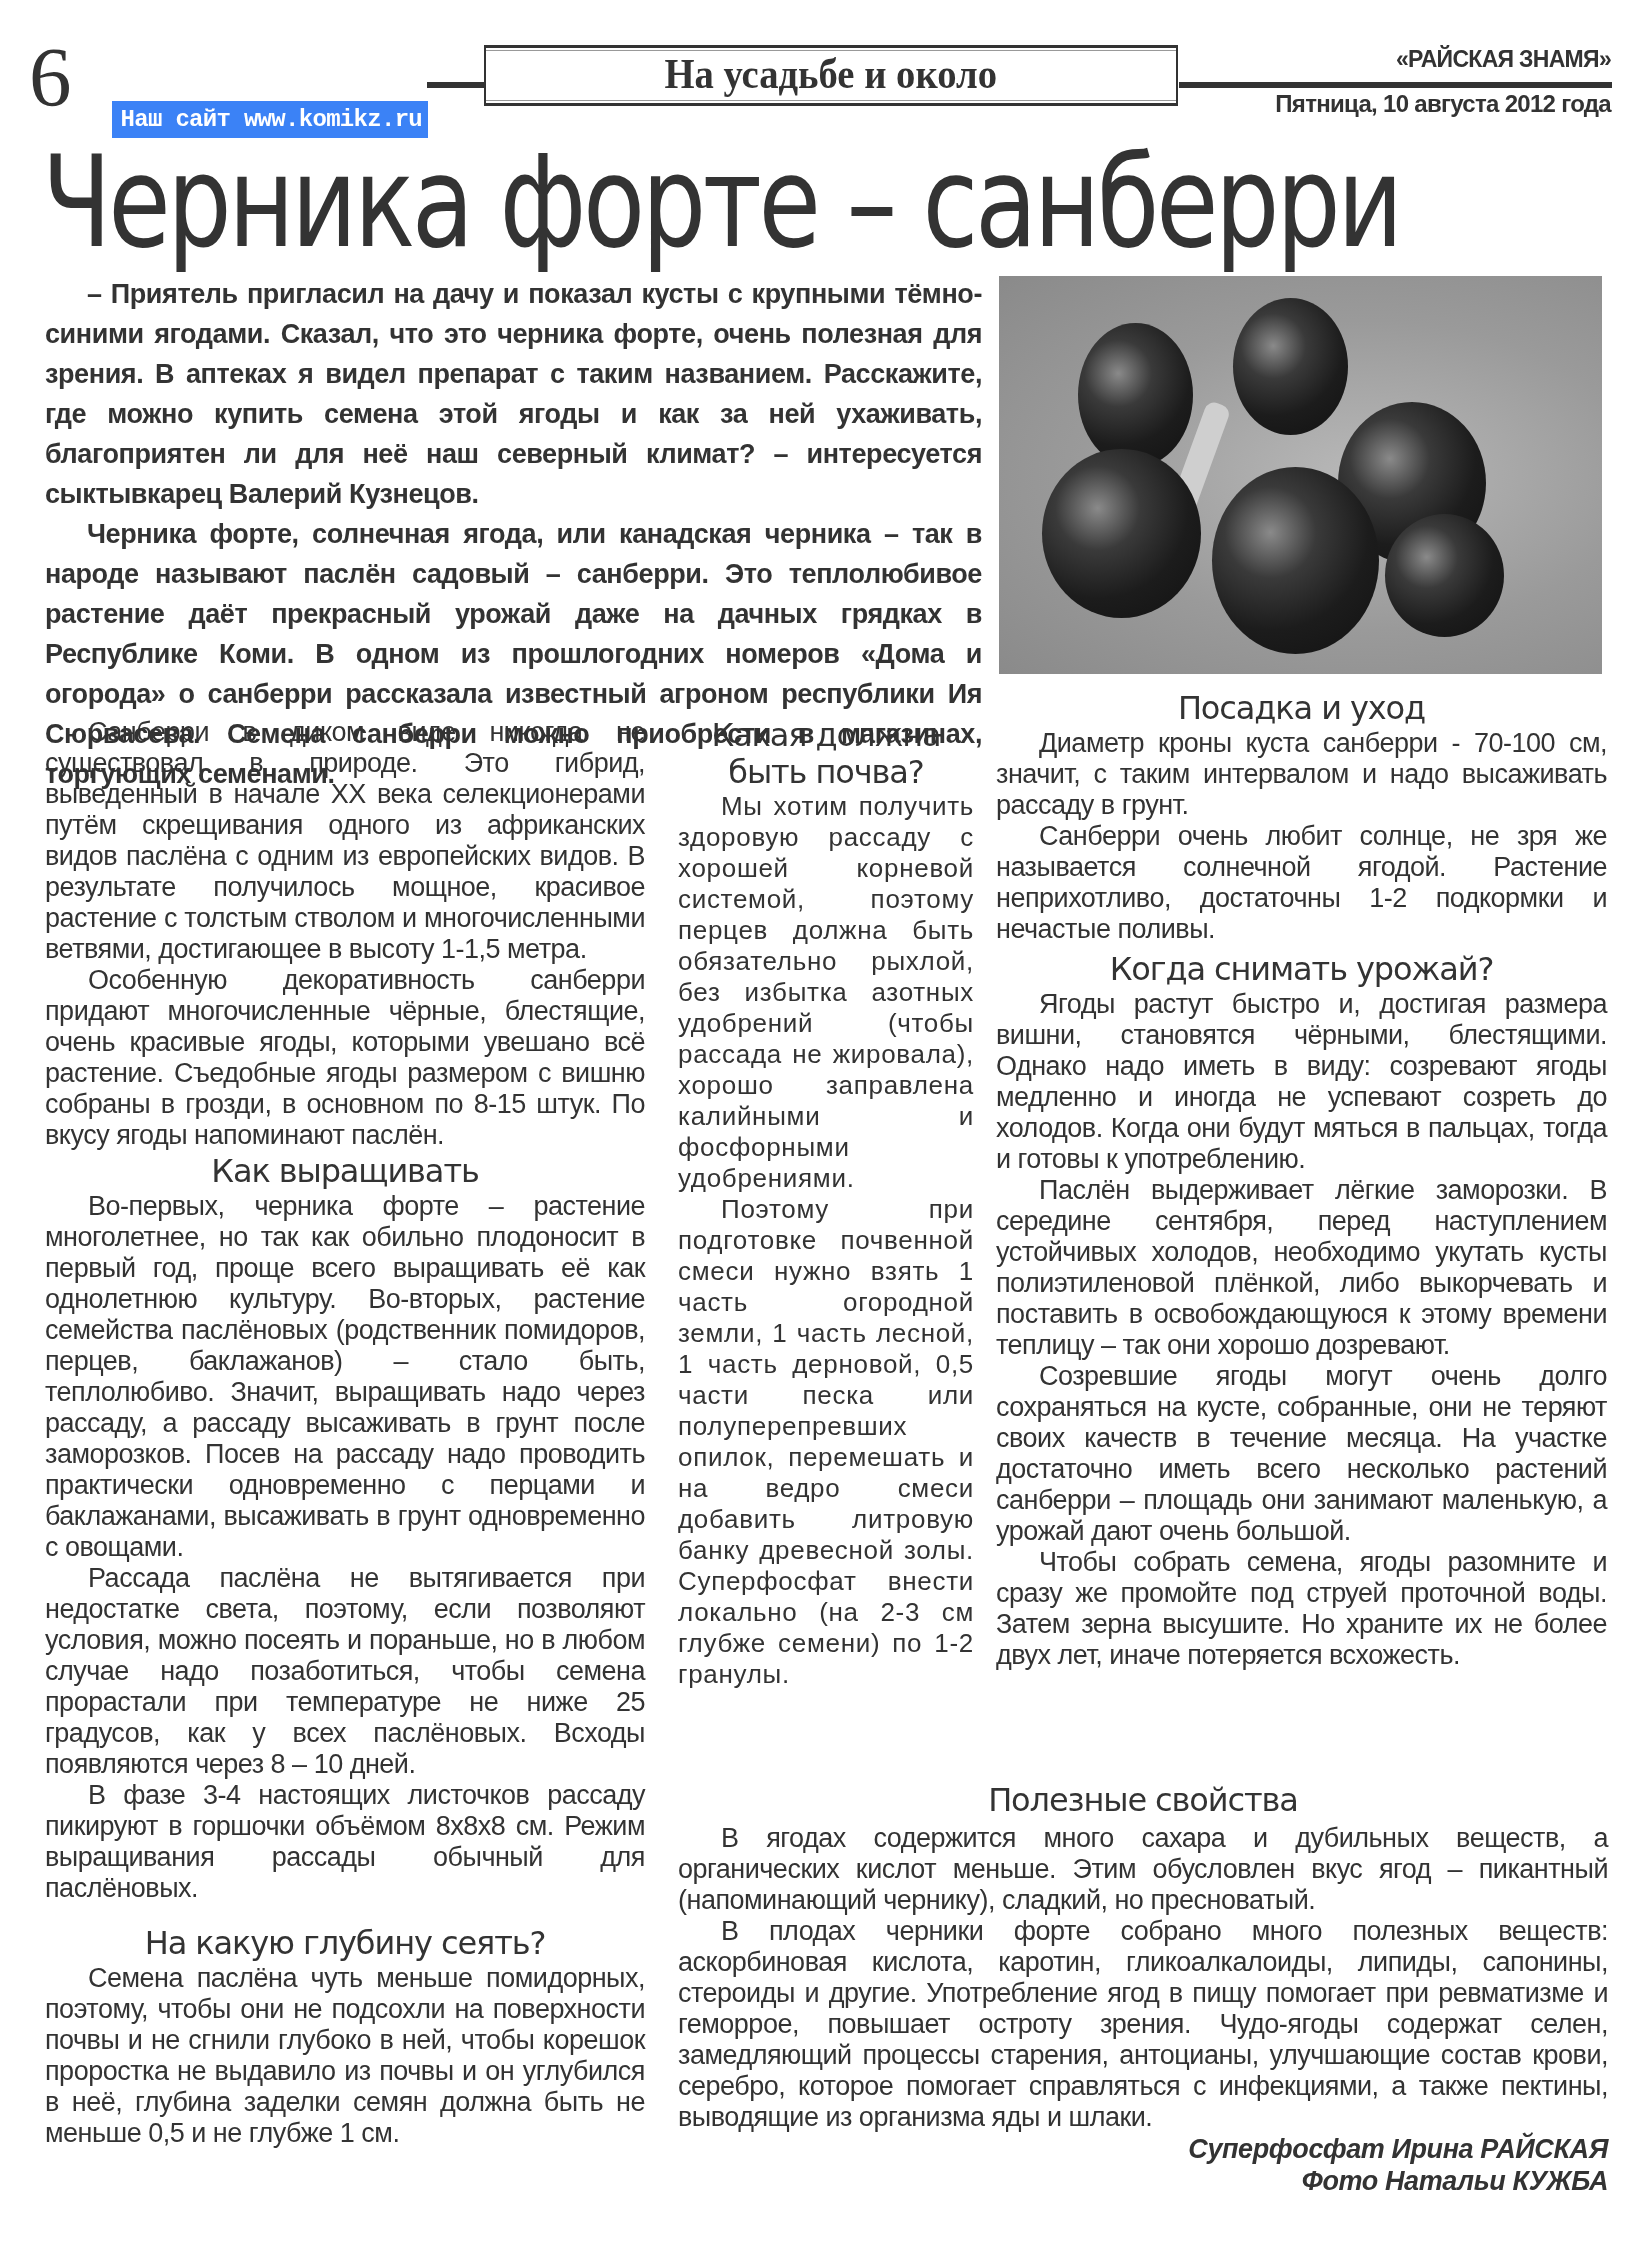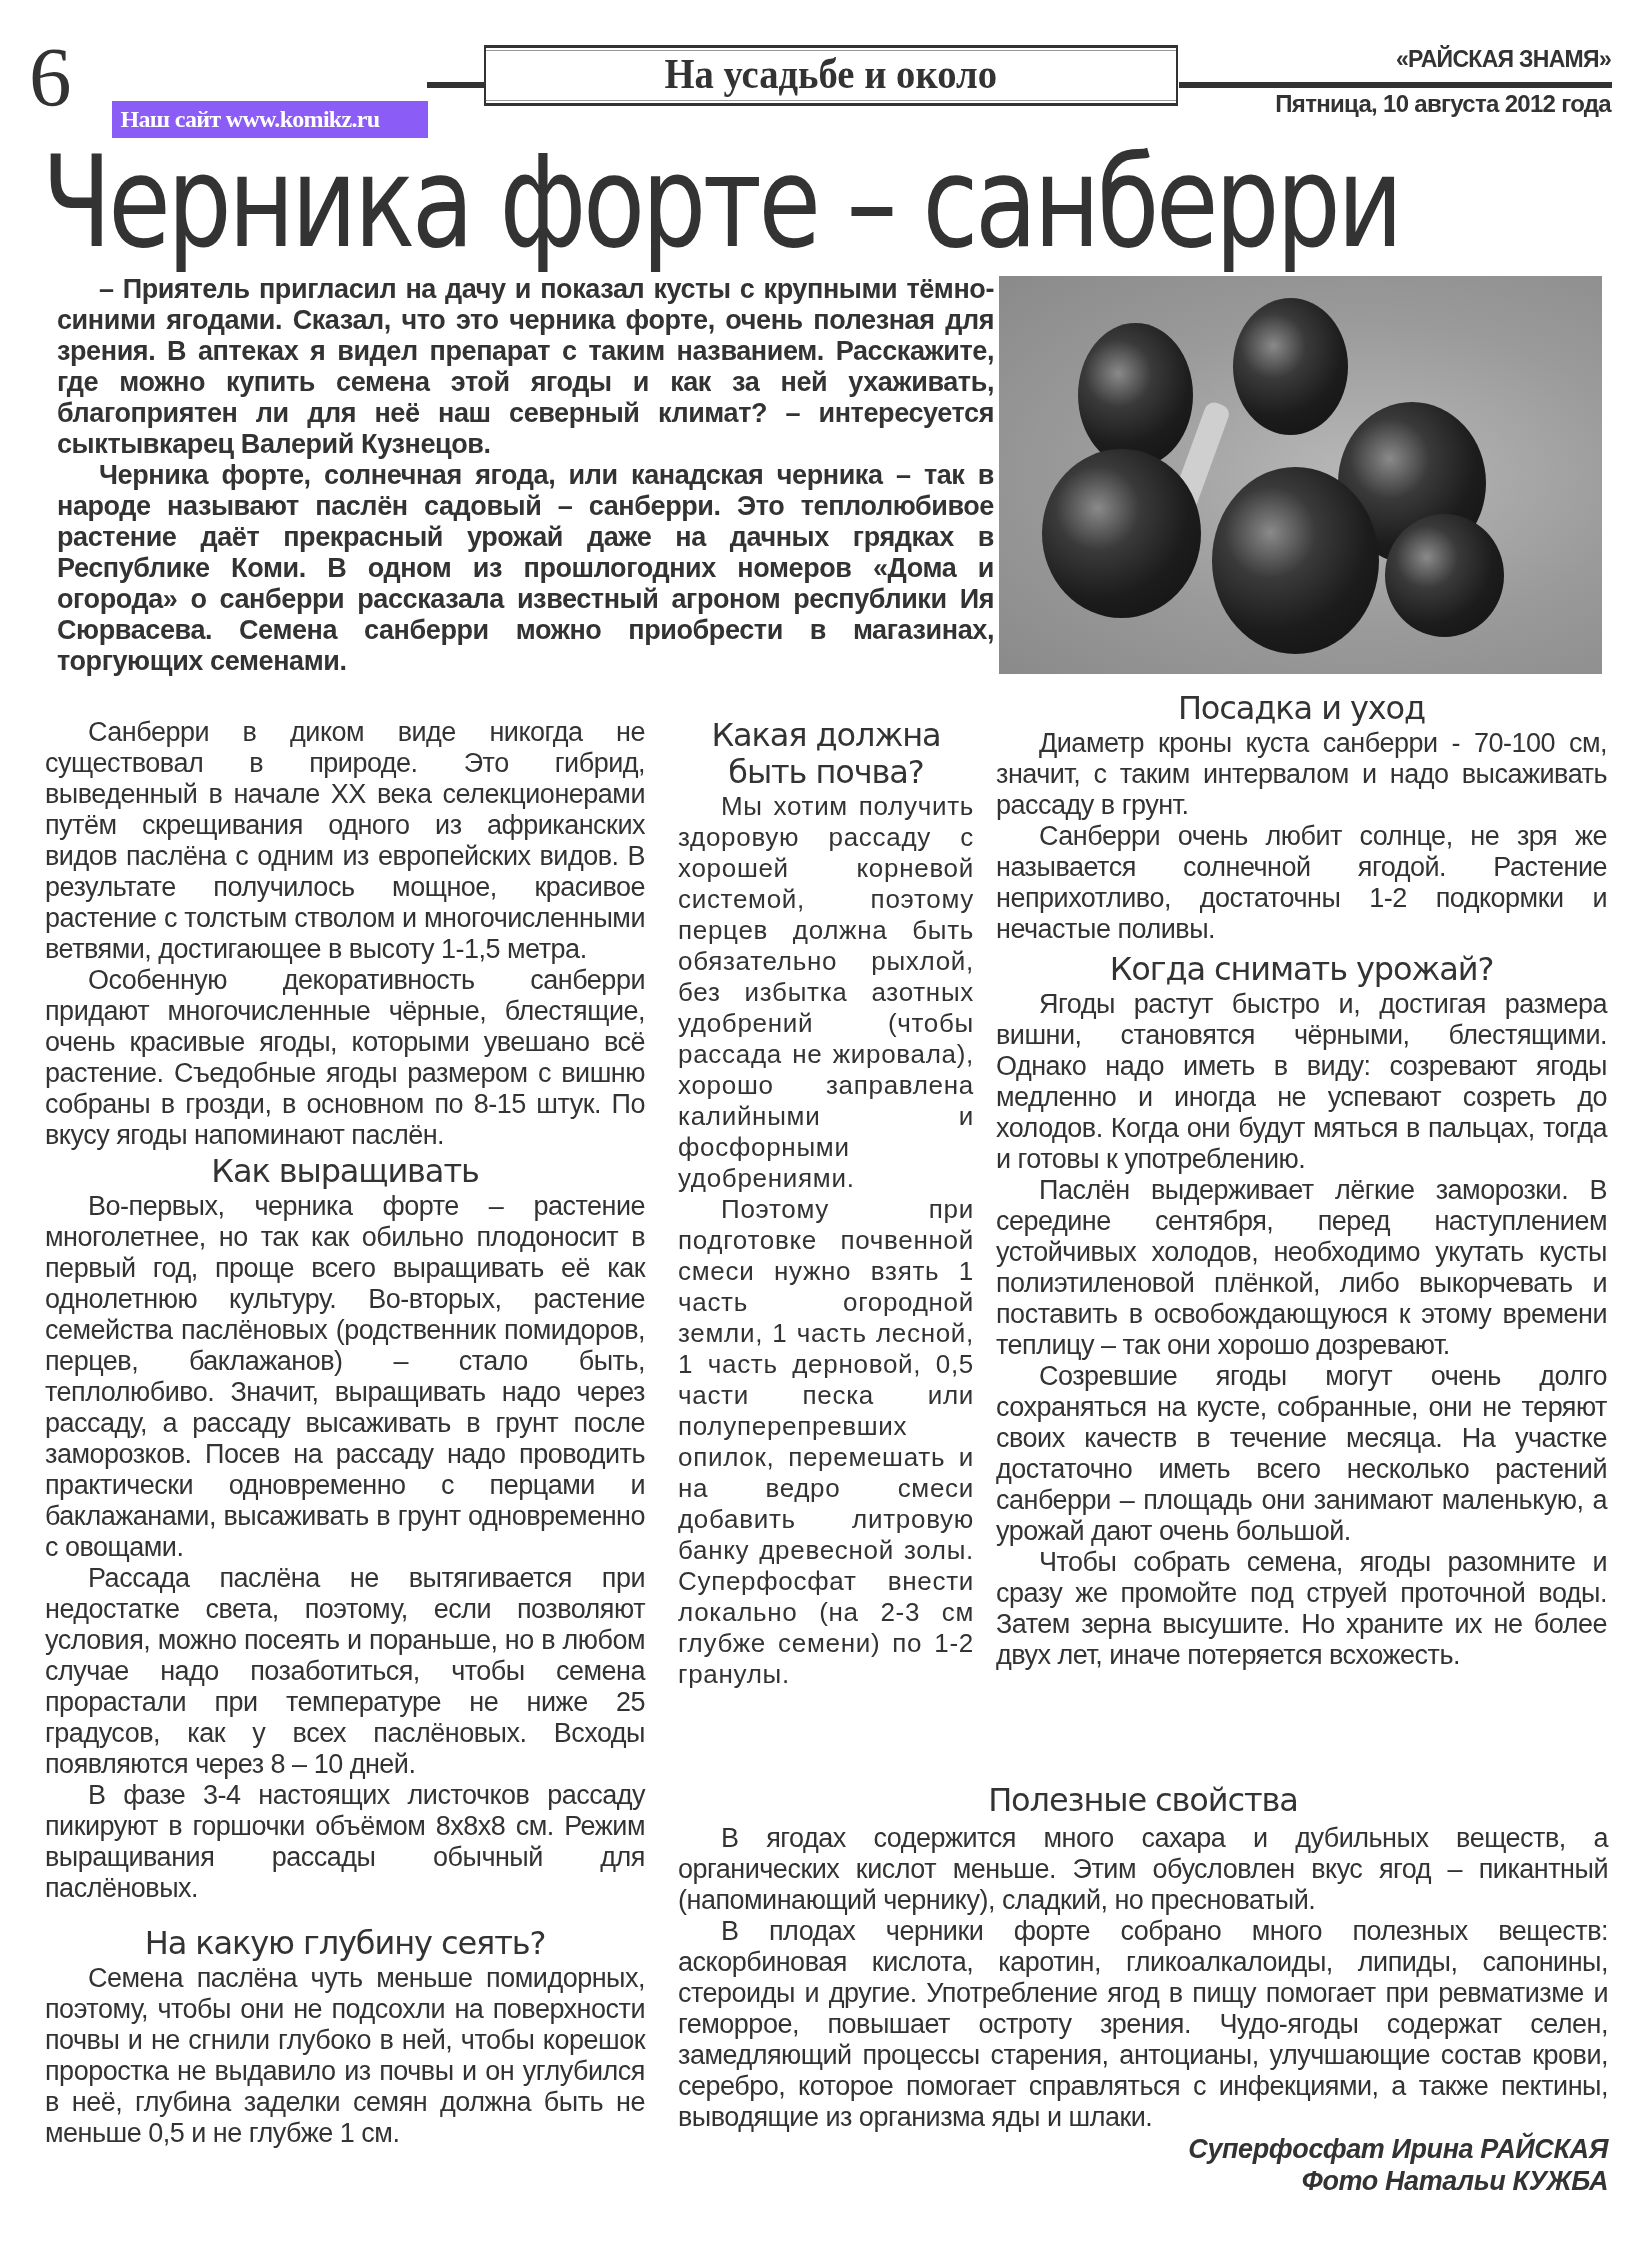--- a/index.html
+++ b/index.html
@@ -1,34 +1,34 @@
 <!DOCTYPE html>
 <html style="font-size:11.5px"><head>
 <meta charset="utf-8">
 <style>
   html, body { margin:0; padding:0; background:#ffffff; }
   body { width:1638px; height:2261px; position:relative; overflow:hidden; color:#333333; font-family:"Liberation Sans", sans-serif; }
   .abs { position:absolute; }
 
   
   .page-num { left:29px; top:35px; font-family:"Liberation Serif", serif; font-size:85px; line-height:85px; color:#333; }
-  .site-bar { left:112px; top:101px; width:316px; height:37px; background:#8b5cf6; color:#fff; font-family:Liberation Serif, serif; font-weight:bold; font-size:24px; line-height:37px; padding-left:8.6px; box-sizing:border-box; letter-spacing:-0.7px; transform-origin:left; }
+  .site-bar { left:112px; top:101px; width:316px; height:37px; background:#3b82f6; color:#fff; font-family:Liberation Mono, monospace; font-weight:bold; font-size:24px; line-height:37px; padding-left:8.6px; box-sizing:border-box; letter-spacing:-0.7px; transform-origin:left; }
   .rule-left { left:427px; top:82px; width:58px; height:5.8px; background:#333; }
   .section-box { left:484px; top:45px; width:694px; height:61px; border-top:3.6px solid #333; border-bottom:3.6px solid #333; border-left:2.2px solid #333; border-right:2.2px solid #333; box-sizing:border-box; text-align:center; }
   .section-box .inner { position:absolute; left:0; right:0; top:2.2px; bottom:2.2px; border-top:0.7px solid #999; border-bottom:0.7px solid #999; }
   .section-title { font-family:"Liberation Serif", serif; font-weight:bold; font-size:42px; line-height:52px; color:#333; display:inline-block; transform:scaleX(0.92); }
   .rule-right { left:1179px; top:82px; width:433px; height:5.8px; background:#333; }
   .paper-name { right:27px; top:45px; font-weight:bold; font-size:23px; line-height:29px; letter-spacing:-0.7px; }
   .issue-date { right:27px; top:89px; font-weight:bold; font-size:24px; line-height:30px; letter-spacing:-0.7px; }
 
   
   .headline { left:42px; top:127px; width:1568px; font-family:"DejaVu Sans", sans-serif; font-size:127px; line-height:151px; color:#333; white-space:nowrap; letter-spacing:-4.3px; transform:scaleX(0.80); transform-origin:left top; }
 
   
-  .lead { left:45px; top:274px; width:937px; font-weight:bold; font-size:27px; line-height:31px; text-align:justify; letter-spacing:-0.4px;margin-left:12px; }
+  .lead { left:45px; top:274px; width:937px; font-weight:bold; font-size:27px; line-height:40px; text-align:justify; letter-spacing:-0.4px; }
   .lead p { margin:0; text-indent:42px; }
 
   
   .photo { left:999px; top:276px; width:603px; height:398px; background:radial-gradient(ellipse at 60% 50%, #b8b8b8 0%, #9a9a9a 55%, #8a8a8a 100%); overflow:hidden; }
   .berry { position:absolute; border-radius:50%; background:radial-gradient(circle at 35% 35%, #8a8a8a 0%, #3a3a3a 28%, #1c1c1c 60%, #111 100%); }
   .stem { position:absolute; background:#cfcfcf; border-radius:10px; }
 
   
   .col-text { font-size:27px; line-height:31px; text-align:justify; letter-spacing:-0.5px; }
   .col-text p { margin:0; text-indent:43px; }

